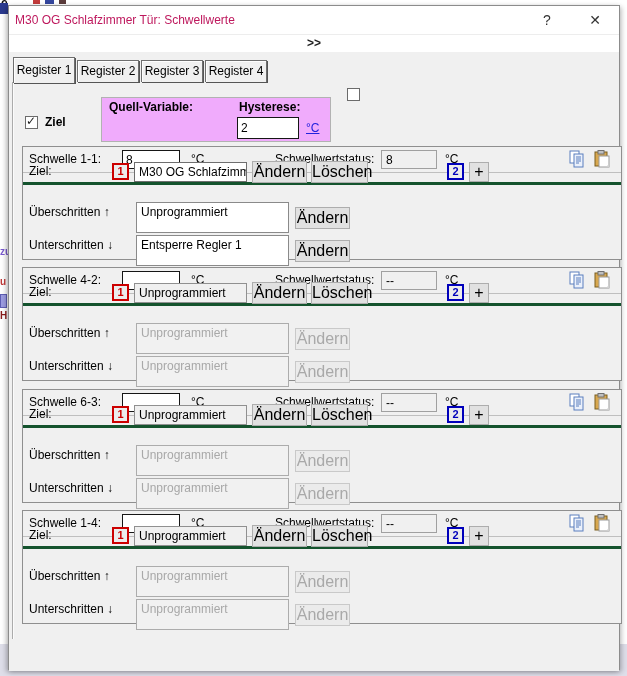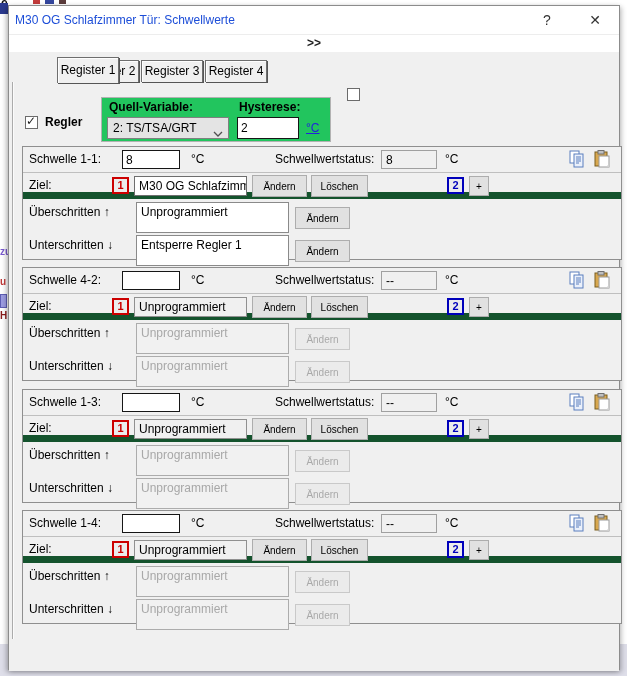--- a/index.html
+++ b/index.html
@@ -22,43 +22,43 @@
   .frag-bluebox { left:0; top:294px; width:7px; height:14px; background:#9D9DE2; border:1px solid #5F5FB5; }
   .frag-H { left:0; top:310px; color:#8A1A1A; }
 
   
   .dialog {
     position:absolute; left:8px; top:5px; width:612px; height:665px;
     background:#F0F0F0; border:1px solid #8C8C8C;
     box-shadow:-2px 2px 5px rgba(0,0,0,0.25), 2px 2px 5px rgba(0,0,0,0.2);
   }
   .titlebar { position:absolute; left:0; top:0; width:100%; height:28px; background:#fff; }
-  .title-text { position:absolute; left:6px; top:7px; font-size:12px; color:#1d4ed8; white-space:nowrap; }
+  .title-text { position:absolute; left:6px; top:7px; font-size:12px; color:#be185d; white-space:nowrap; }
   .cap-btn { position:absolute; top:0; width:40px; height:28px; text-align:center; line-height:28px; font-size:14px; color:#333; cursor:default; }
   .btn-help { right:52px; }
   .btn-close { right:4px; }
   .expander-row { position:absolute; left:0; top:28px; width:100%; height:18px; background:#fff; border-top:1px solid #EDEDED; text-align:center; }
   .expander { display:inline-block; font-size:12px; font-weight:bold; color:#1E1E1E; letter-spacing:0px; line-height:16px; }
   .client { position:absolute; left:0; top:46px; width:100%; height:619px; background:#F0F0F0; }
 
   
   .tab { position:absolute; height:22px; top:8px; background:#F0F0F0; border:1px solid #6E6E6E; border-bottom:none;
          text-align:center; line-height:21px; font-size:12px; box-shadow:inset 1px 1px 0 #FDFDFD, 1px 1px 0 #555; }
-  .tab-0 { left:4px;  width:62px; top:5px; height:26px; z-index:3; line-height:24px;margin-left:44px; }
+  .tab-0 { left:4px;  width:62px; top:5px; height:26px; z-index:3; line-height:24px; }
   .tab-1 { left:68px; width:62px; }
   .tab-2 { left:132px; width:62px; }
   .tab-3 { left:196px; width:62px; }
   .panel-left-line { position:absolute; left:3px; top:30px; width:1px; height:557px; background:#ABABAB; box-shadow:1px 0 0 #FBFBFB; }
 
   
   .chk { position:absolute; width:13px; height:13px; background:#fff; border:1px solid #6B6B6B; }
   .chk .mark { position:absolute; left:0px; top:-3px; font-size:12px; font-weight:bold; color:#1B1B1B; }
   .chk-aktiv { left:16px; top:64px; }
   .lbl-aktiv { position:absolute; left:36px; top:63px; font-weight:bold; }
-  .groupbox { position:absolute; left:92px; top:45px; width:230px; height:45px; border:1px solid #B2B2B2; background:#22c55e; }
+  .groupbox { position:absolute; left:92px; top:45px; width:230px; height:45px; border:1px solid #B2B2B2; background:#f0abfc; }
   .gb-quell-lbl { position:absolute; left:7px; top:2px; font-weight:bold; }
   .combo { position:absolute; left:5px; top:19px; width:122px; height:22px; background:#E4E4E4; border:1px solid #808080; }
   .combo-text { position:absolute; left:5px; top:3px; }
   .combo-arrow { position:absolute; right:5px; top:8px; }
   .gb-hyst-lbl { position:absolute; left:137px; top:2px; font-weight:bold; }
   .input { background:#fff; border:1px solid #161616; font-family:inherit; font-size:12px; padding:0 3px; }
   .inp-hyst { position:absolute; left:135px; top:19px; width:62px; height:22px; }
   .link-unit { position:absolute; left:204px; top:23px; color:#2222DD; text-decoration:underline; cursor:pointer; }
   .chk-erw { left:338px; top:36px; }
   .lbl-erw { position:absolute; left:357px; top:36px; }
@@ -69,28 +69,28 @@
   .sec-title { position:absolute; left:6px; top:5px; font-weight:normal; }
   .inp-threshold { position:absolute; left:99px; top:3px; width:58px; height:19px; }
   .unit1 { position:absolute; left:168px; top:5px; }
   .status-lbl { position:absolute; left:252px; top:5px; }
   .status-box { position:absolute; left:358px; top:3px; width:56px; height:19px; border:1px solid #A0A0A0; background:#F0F0F0; padding:2px 0 0 4px; }
   .unit2 { position:absolute; left:422px; top:5px; }
   .icon-btn { position:absolute; top:3px; width:20px; height:20px; cursor:pointer; }
   .icon-copy { left:545px; }
   .icon-paste { left:570px; }
 
-  .sec-row2 { position:absolute; left:0; top:26px; right:0; height:26px; border-bottom:7px solid #14532d;text-decoration:underline; }
+  .sec-row2 { position:absolute; left:0; top:12px; right:0; height:26px; border-bottom:3px solid #14532d;text-decoration:underline; }
   .ziel-lbl { position:absolute; left:6px; top:5px; }
   .badge { position:absolute; width:17px; height:17px; top:4px; background:#ECECEC; text-align:center; line-height:13px; font-size:11px; font-weight:bold; }
   .badge-1 { left:89px; border:2px solid #CC0000; color:#CC0000; }
   .badge-2 { left:424px; border:2px solid #0000BB; color:#0000BB; }
   .ziel-field { position:absolute; left:111px; top:3px; width:113px; height:20px; border:1px solid #6E6E6E; background:#fff; padding:2px 0 0 4px; white-space:nowrap; overflow:hidden; }
   .inactive .ziel-field { background:#F0F0F0; border-color:#909090; }
-  .win-btn { position:absolute; background:#E1E1E1; border:1px solid #ADADAD; font-family:inherit; font-size:10px; color:#000; cursor:pointer; }
+  .win-btn { position:absolute; background:#E1E1E1; border:1px solid #ADADAD; font-family:inherit; font-size:16px; color:#000; cursor:pointer; }
   .btn-aendern { left:229px; top:2px; width:55px; height:22px; }
   .btn-loeschen { left:288px; top:2px; width:57px; height:22px; }
   .btn-plus { left:446px; top:3px; width:20px; height:20px; }
 
   .lbl-ueber { position:absolute; left:6px; top:58px; }
   .lbl-unter { position:absolute; left:6px; top:91px; }
   .ta { position:absolute; left:113px; width:153px; height:31px; background:#fff; border:1px solid #8A8A8A; font-family:inherit; font-size:12px; padding:2px 4px; resize:none; overflow:hidden; color:#000; }
   .ta-ueber { top:55px; }
   .ta-unter { top:88px; }
   .act-btn-ueber { left:272px; top:60px; width:55px; height:22px; }
@@ -128,32 +128,24 @@
 
     <div class="tab tab-0">Register 1</div>
     <div class="tab tab-1">Register 2</div>
     <div class="tab tab-2">Register 3</div>
     <div class="tab tab-3">Register 4</div>
     <div class="panel-left-line"></div>
 
     <div class="chk chk-aktiv">
       <span class="mark">✓</span>
     </div>
-    <span class="lbl-aktiv">Regler</span>
+    <span class="lbl-aktiv">Ziel</span>
 
     <div class="groupbox">
       <span class="gb-quell-lbl">Quell-Variable:</span>
-      <div class="combo">
-        <span class="combo-text">2: TS/TSA/GRT</span>
-        <span class="combo-arrow">
-          <svg width="10" height="6" viewBox="0 0 10 6">
-              <polyline points="1,1 5,5 9,1" fill="none" stroke="#505050" stroke-width="1.3"></polyline>
-            </svg>
-        </span>
-      </div>
       <span class="gb-hyst-lbl">Hysterese:</span>
       <input class="input inp-hyst" value="2" style="">
       <span class="link-unit">°C</span>
     </div>
 
     <div class="chk chk-erw"></div>
 
     <div>
         <div class="section" style="top: 94px;">
     <div class="sec-row1">
@@ -236,21 +228,21 @@
     </div>
     <span class="lbl-ueber">Überschritten ↑</span>
     <textarea class="ta ta-ueber" readonly="" style="">Unprogrammiert</textarea>
     <button class="win-btn act-btn act-btn-ueber" disabled="">Ändern</button>
     <span class="lbl-unter">Unterschritten ↓</span>
     <textarea class="ta ta-unter" readonly="" style="">Unprogrammiert</textarea>
     <button class="win-btn act-btn act-btn-unter" disabled="">Ändern</button>
   </div>
         <div class="section inactive" style="top: 337px;">
     <div class="sec-row1">
-      <span class="sec-title">Schwelle 1-3:</span>
+      <span class="sec-title">Schwelle 6-3:</span>
       <input class="input inp-threshold" style="">
       <span class="unit1">°C</span>
       <span class="status-lbl">Schwellwertstatus:</span>
       <span class="status-box">--</span>
       <span class="unit2">°C</span>
       <span class="icon-btn icon-copy">
         <svg width="18" height="18" viewBox="0 0 18 18">
           <rect x="2" y="1" width="9" height="12" fill="#FFFFFF" stroke="#5B7FBE"></rect>
           <rect x="6" y="4" width="9" height="13" fill="#EAF0FB" stroke="#5B7FBE"></rect>
           <line x1="8" y1="7" x2="13" y2="7" stroke="#5B7FBE"></line>

